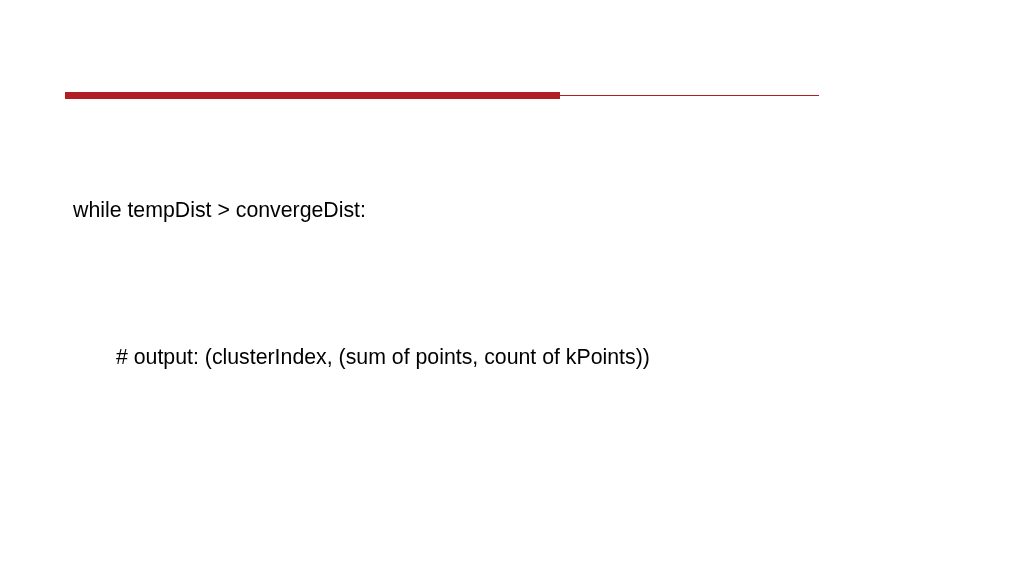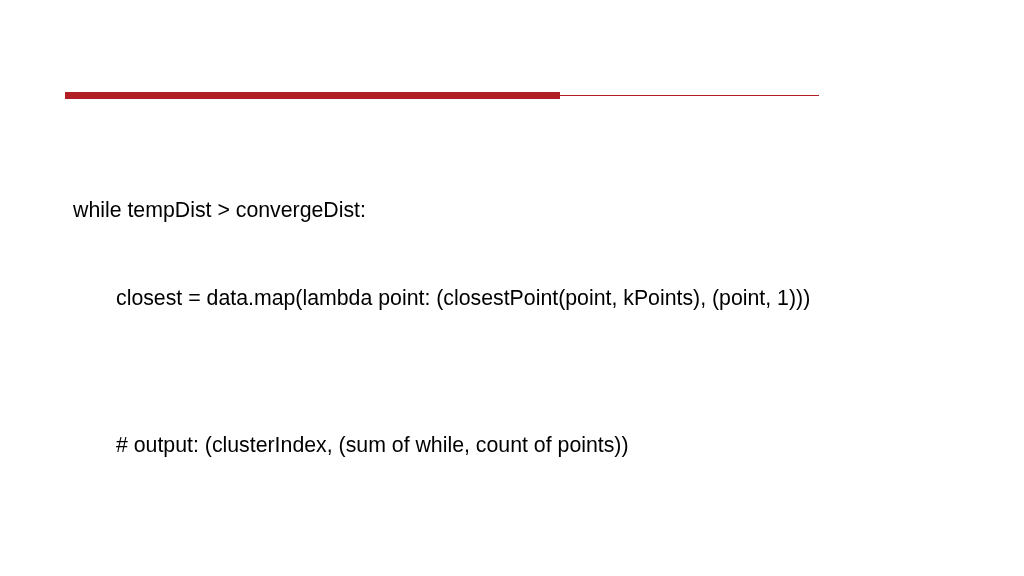--- a/index.html
+++ b/index.html
@@ -58,23 +58,22 @@
 
 <div class="slide">
 
   <div class="rule-container">
     <div class="rule-thin"></div>
     <div class="rule-thick"></div>
   </div>
 
   <div class="code-block">
     <span class="code-line">while tempDist &gt; convergeDist:</span>
-    <span class="code-line indent1">closest = data.map(lambda point: (closestPoint(point, kPoints), (point, 1)))</span>
     <span class="code-line indent1"></span>
-    <span class="code-line indent1"># output: (clusterIndex, (sum of while, count of points))</span>
+    <span class="code-line indent1"># output: (clusterIndex, (sum of points, count of kPoints))</span>
     
     
     
     <span class="code-line indent1"></span>
     
     <span class="code-line indent1"></span>
     
     
     
     

